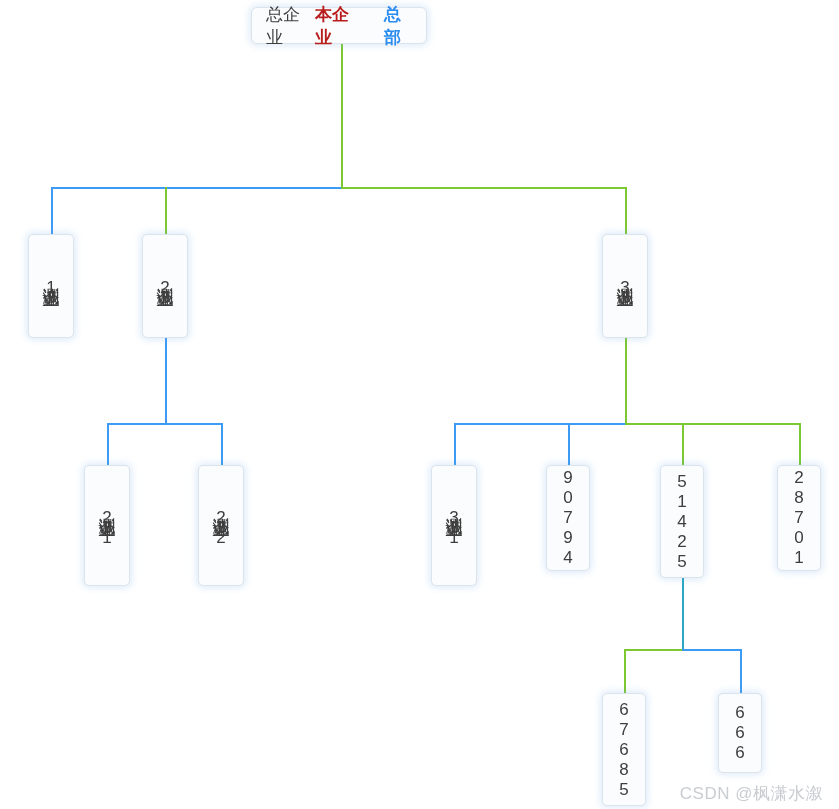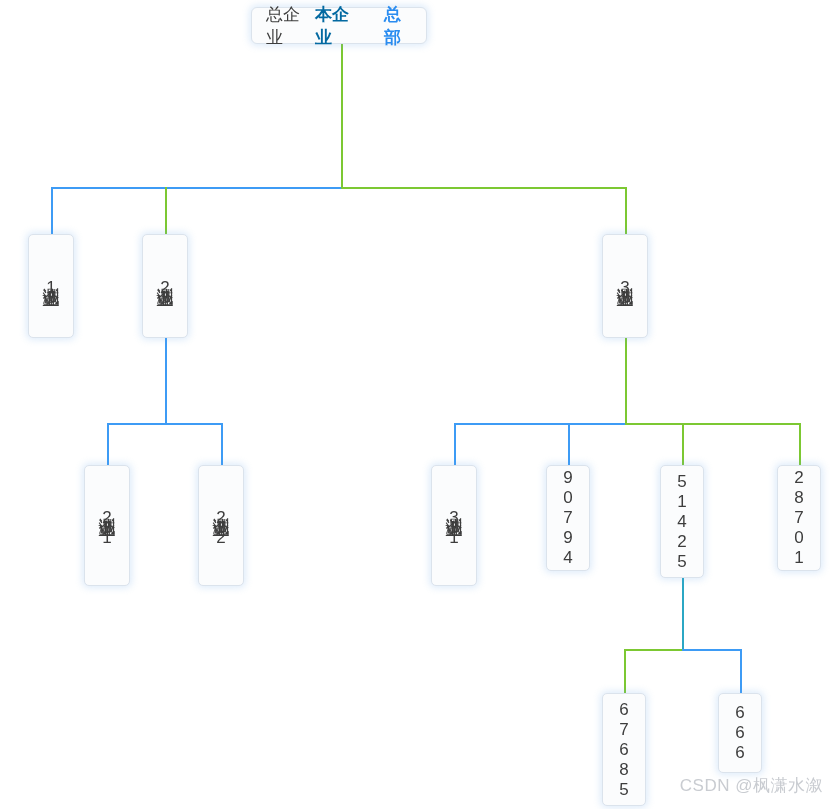--- a/index.html
+++ b/index.html
@@ -51,27 +51,27 @@
     display:flex;
     flex-direction:row;
     align-items:center;
     gap:7px;
     padding:6px 14px;
     font-size:17px;
     border-radius:6px;
     background:#fbfcfd;
   }
   .seg-plain{color:#3d3d3d;}
-  .seg-green{color:#0369a1;font-weight:bold;}
+  .seg-green{color:#b91c1c;font-weight:bold;}
   .seg-blue{color:#2a8cf0;font-weight:bold;margin-left:20px;}
 
   
   #watermark{
     position:absolute;
-    right:16px;bottom:12px;
+    right:16px;bottom:4px;
     font-size:17px;
     color:#c9ccd1;
     letter-spacing:.5px;
     z-index:5;
     white-space:nowrap;
     margin-left:45px;
   }
 </style>
 </head>
 <body>

